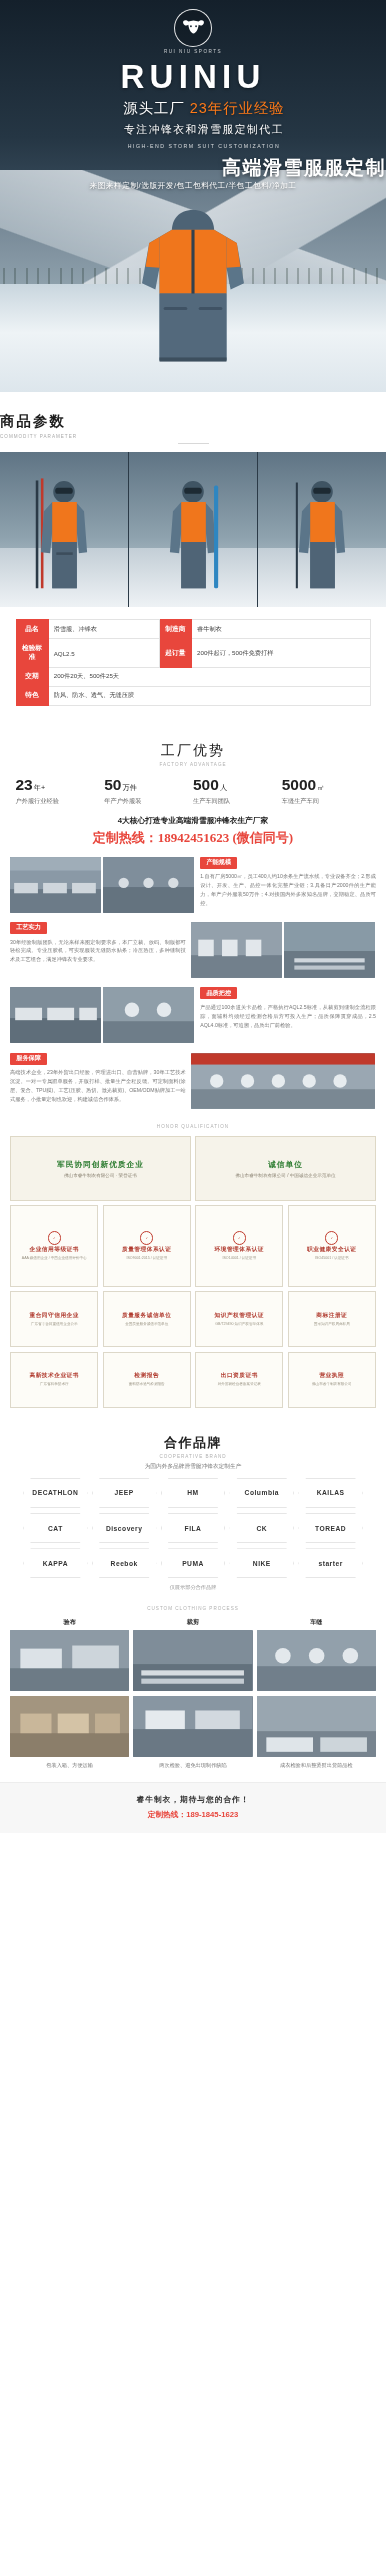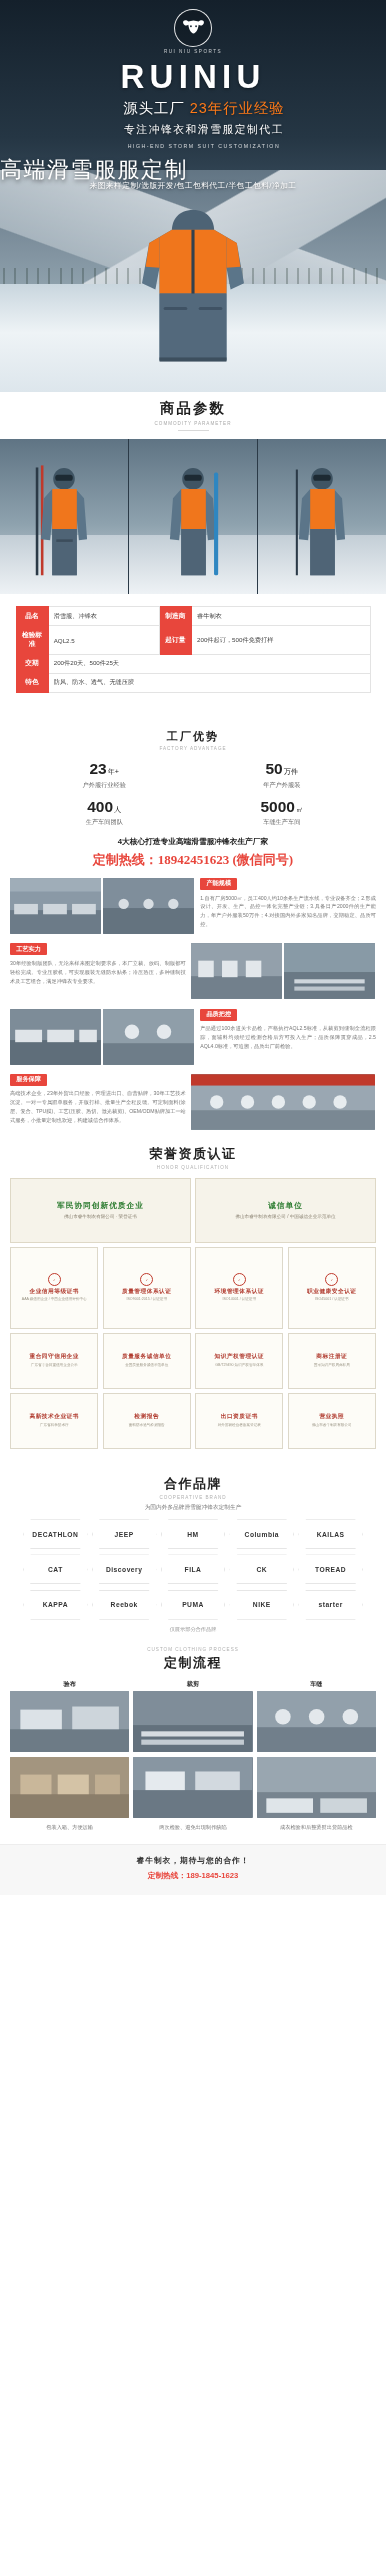--- a/index.html
+++ b/index.html
@@ -77,38 +77,38 @@
   }
   .tagline1 .em { color:#ff7a18; }
   .tagline2 {
     font-size:10.8px; color:#ffffff; letter-spacing:1.5px; margin-top:3.1px;
     text-shadow:0 1px 2.6px rgba(0,0,0,.5);
   }
   .tagline-en {
     margin-top:6.2px; font-size:5.2px; letter-spacing:1.5px; color:rgba(255,255,255,.8);
   }
   .hero-title {
-    position:absolute; top:155px; left:0; right:0; text-align:left; z-index:6;
-    font-size:22px; font-weight:normal; color:#ffffff; letter-spacing:1.5px;
+    position:absolute; top:155px; left:0; right:0; text-align:right; z-index:6;
+    font-size:19px; font-weight:bold; color:#ffffff; letter-spacing:1.5px;
     text-shadow:0 1.5px 4.1px rgba(0,0,0,.55);
   }
   .hero-sub {
     position:absolute; top:181px; left:0; right:0; text-align:center; z-index:6;
     font-size:7.7px; color:#ffffff; letter-spacing:0.5px;
     text-shadow:0 1px 3.1px rgba(0,0,0,.55);
   }
   
   .jacket {
     position:absolute; left:50%; transform:translateX(-50%);
     top:206px; width:129px; height:170px; z-index:7;
   }
 
   
   .sec-title {
-    text-align:center; padding-top:7px;
+    text-align:left; padding-top:20px;
   }
   .sec-title .cn {
     font-size:14.4px; font-weight:bold; color:#1d1d1d; letter-spacing:2.1px;
   }
   .sec-title .en {
     font-size:4.6px; color:#a9a9a9; letter-spacing:1px; margin-top:2.6px;
   }
   .sec-title .rule {
     width:31px;height:1px;background:#d8d8d8;margin:4.1px auto 0;
   }
@@ -137,26 +137,25 @@
     border:0.5px solid #e3e3e3; padding:4.6px 5.2px; vertical-align:middle;
   }
   .params td.k {
     width:32px; background:#e8463c; color:#fff; text-align:center;
     font-size:6.7px; font-weight:bold; border-color:#e8463c;
   }
   .params td.v { background:#fff; color:#444; }
 
   
   .adv-head { text-align:center; margin-top:15.5px; }
-  .adv-head .cn { font-size:11px; font-weight:bold; letter-spacing:2.1px; color:#1d1d1d;margin-top:36px; }
+  .adv-head .cn { font-size:14px; font-weight:normal; letter-spacing:2.1px; color:#1d1d1d;margin-top:36px; }
   .adv-head .en { font-size:4.6px; color:#b0b0b0; letter-spacing:1px; margin-top:2.1px; }
   .adv-grid {
     width:355px; margin:9.3px auto 0;
-    display:grid; grid-template-columns:1fr 1fr; row-gap:8.2px;
-    text-align:center;
+    display:grid; grid-template-columns:1fr 1fr 1fr 1fr; row-gap:8.2px;
   }
   .adv-num { font-size:15.5px; font-weight:bold; color:#222; }
   .adv-num .unit { font-size:7.2px; font-weight:normal; margin-left:1px; }
   .adv-lbl { font-size:6.2px; color:#666; margin-top:2.1px; }
   .adv-slogan {
     text-align:center; margin-top:10.3px; font-size:7.7px; color:#222; font-weight:bold;
   }
   .adv-phone {
     text-align:center; margin-top:3.6px; font-size:13px; color:#e8463c; font-weight:bold;font-family:Liberation Serif, serif;
   }
@@ -397,21 +396,21 @@
       <div class="adv-lbl">户外服行业经验</div>
     </div>
     <div>
       <div class="adv-num">
         <span>50</span><span class="unit">万件</span>
       </div>
       <div class="adv-lbl">年产户外服装</div>
     </div>
     <div>
       <div class="adv-num">
-        <span>400</span><span class="unit">人</span>
+        <span>500</span><span class="unit">人</span>
       </div>
       <div class="adv-lbl">生产车间团队</div>
     </div>
     <div>
       <div class="adv-num">
         <span>5000</span><span class="unit">㎡</span>
       </div>
       <div class="adv-lbl">车缝生产车间</div>
     </div>
   </div>
@@ -513,21 +512,20 @@
         </svg>
       </div>
     </div>
     <div class="feat-txt">
       <div class="feat-tag">服务保障</div>
       <div class="feat-body">高端技术企业，23年外贸出口经验，管理进出口、自营贴牌，30年工艺技术沉淀。一对一专属跟单服务，开版打样、批量生产全程反馈。可定制面料(涂层、复合、TPU膜)、工艺(压胶、热切、激光裁剪)、OEM/ODM贴牌加工一站式服务，小批量定制也欢迎，构建诚信合作体系。</div>
     </div>
   </div>
 
   <div class="honor-head">
-    <div class="cn">荣誉资质认证</div>
     <div class="en">HONOR QUALIFICATION</div>
   </div>
 
   <div class="cert-grid">
     <div class="cert-wide">
       <div class="cw-title">军民协同创新优质企业</div>
       <div class="cw-sub">佛山市睿牛制衣有限公司 · 荣誉证书</div>
     </div>
     <div class="cert-wide">
       <div class="cw-title">诚信单位</div>
@@ -611,21 +609,20 @@
     <div class="brand-cell">KAPPA</div>
     <div class="brand-cell">Reebok</div>
     <div class="brand-cell">PUMA</div>
     <div class="brand-cell">NIKE</div>
     <div class="brand-cell">starter</div>
   </div>
   <div class="brand-note">仅展示部分合作品牌</div>
 
   <div class="proc-head">
     <div class="en">CUSTOM CLOTHING PROCESS</div>
-    <div class="cn">定制流程</div>
   </div>
 
   <div class="proc-grid">
     <div class="proc-item">
       <div class="proc-label">验布</div>
       <div class="proc-img">
         <svg width="100%" height="61" viewBox="0 0 230 118" preserveAspectRatio="none">
           <rect width="230" height="118" fill="#8d9aa5"></rect>
           <rect y="74" width="230" height="44" fill="#6d7b86"></rect>
           <rect x="20" y="36" width="80" height="38" fill="#dce2e7"></rect>

